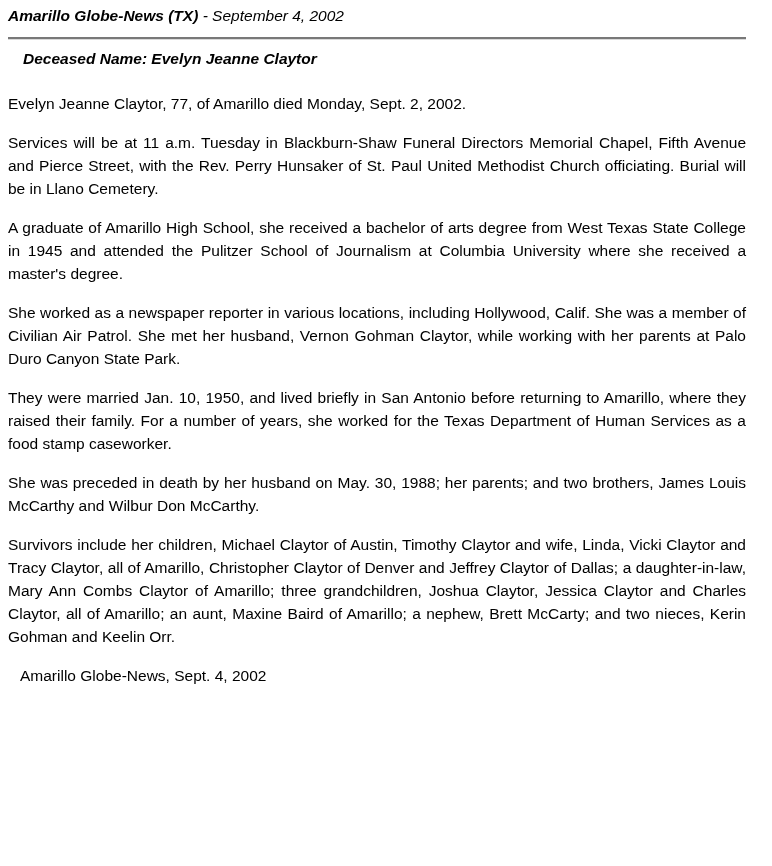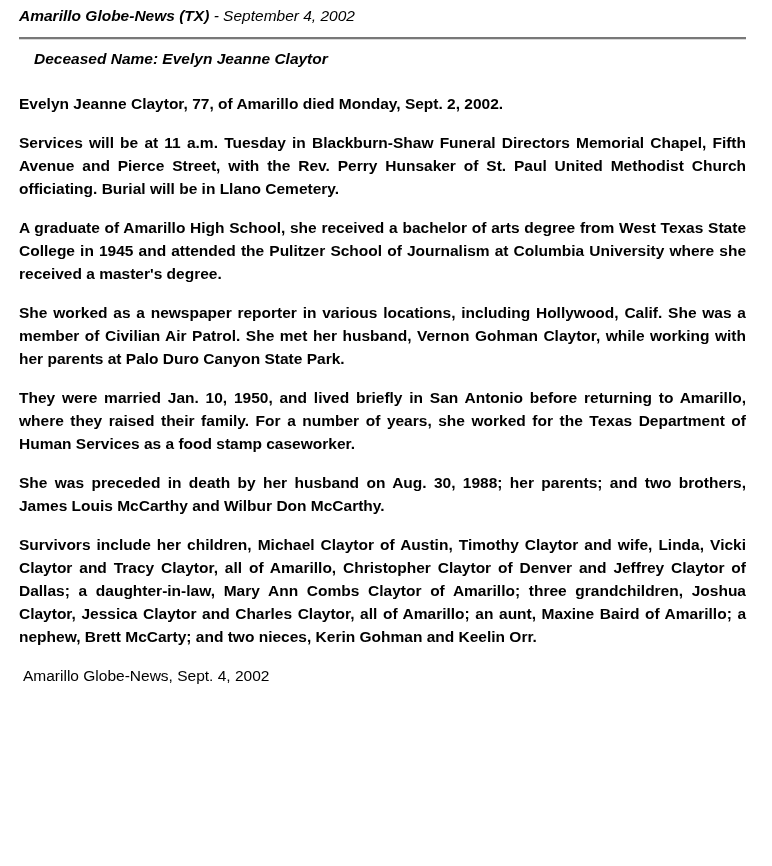--- a/index.html
+++ b/index.html
@@ -4,21 +4,21 @@
 <style>
   html, body {
     margin: 0;
     padding: 0;
     background: #ffffff;
   }
   .page {
     width: 772px;
     min-height: 866px;
     box-sizing: border-box;
-    padding: 4px 26px 10px 19px;
+    padding: 4px 26px 10px 8px;
     font-family: "Liberation Sans", "DejaVu Sans", sans-serif;
     font-size: 15.5px;
     line-height: 23px;
     color: #000000;
     background: #ffffff;
   }
   .source-line {
     margin: 0;
     white-space: nowrap;
   }
@@ -37,24 +37,23 @@
     margin: 10px 0 7px 0;
   }
   .deceased-heading {
     margin: 0 0 22px 15px;
     font-weight: bold;
     font-style: italic;
   }
   p.body-para {
     margin: 16px 0;
     text-align: justify;
-    font-weight: bold;
   }
   p.footer-line {
-    margin: 16px 0 0 4px;
+    margin: 16px 0 0 12px;
     text-align: left;
   }
 </style>
 </head>
 <body>
 
 <div class="page">
 
   <p class="source-line"><span class="pub-name">Amarillo Globe-News (TX)</span> <span class="pub-date">- September 4, 2002</span></p>
 
@@ -67,19 +66,19 @@
   <p class="body-para">Services will be at 11 a.m. Tuesday in Blackburn-Shaw Funeral Directors Memorial Chapel, Fifth Avenue and Pierce Street, with the Rev. Perry Hunsaker of St. Paul United Methodist Church officiating. Burial will be in Llano Cemetery.</p>
 
 
   <p class="body-para">A graduate of Amarillo High School, she received a bachelor of arts degree from West Texas State College in 1945 and attended the Pulitzer School of Journalism at Columbia University where she received a master's degree.</p>
 
   <p class="body-para">She worked as a newspaper reporter in various locations, including Hollywood, Calif. She was a member of Civilian Air Patrol. She met her husband, Vernon Gohman Claytor, while working with her parents at Palo Duro Canyon State Park.</p>
 
   <p class="body-para">They were married Jan. 10, 1950, and lived briefly in San Antonio before returning to Amarillo, where they raised their family. For a number of years, she worked for the Texas Department of Human Services as a food stamp caseworker.</p>
 
 
-  <p class="body-para">She was preceded in death by her husband on Aug. 30, 1988; her parents; and two brothers, James Louis McCarthy and Wilbur Don McCarthy.</p>
+  <p class="body-para">She was preceded in death by her husband on May. 30, 1988; her parents; and two brothers, James Louis McCarthy and Wilbur Don McCarthy.</p>
 
   <p class="body-para">Survivors include her children, Michael Claytor of Austin, Timothy Claytor and wife, Linda, Vicki Claytor and Tracy Claytor, all of Amarillo, Christopher Claytor of Denver and Jeffrey Claytor of Dallas; a daughter-in-law, Mary Ann Combs Claytor of Amarillo; three grandchildren, Joshua Claytor, Jessica Claytor and Charles Claytor, all of Amarillo; an aunt, Maxine Baird of Amarillo; a nephew, Brett McCarty; and two nieces, Kerin Gohman and Keelin Orr.</p>
 
   <p class="footer-line">Amarillo Globe-News, Sept. 4, 2002</p>
 
 </div>
 
 </body></html>

